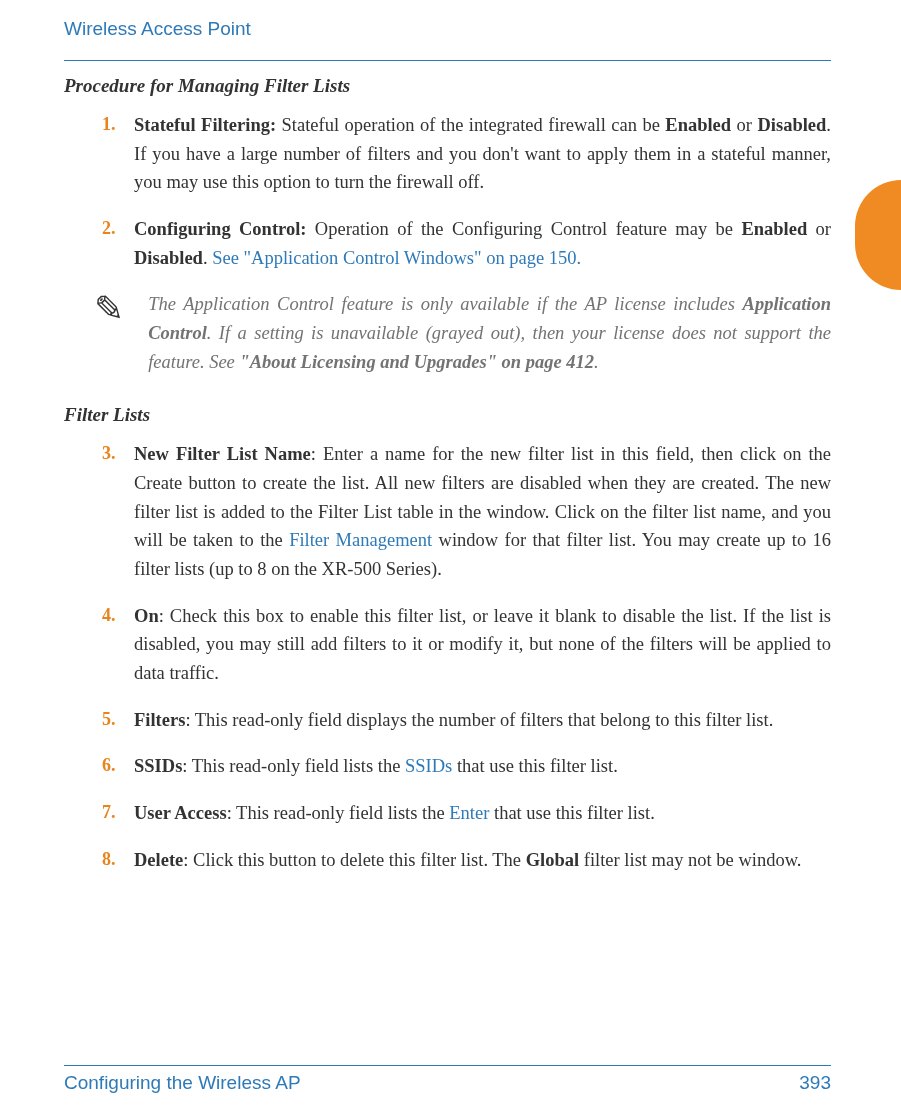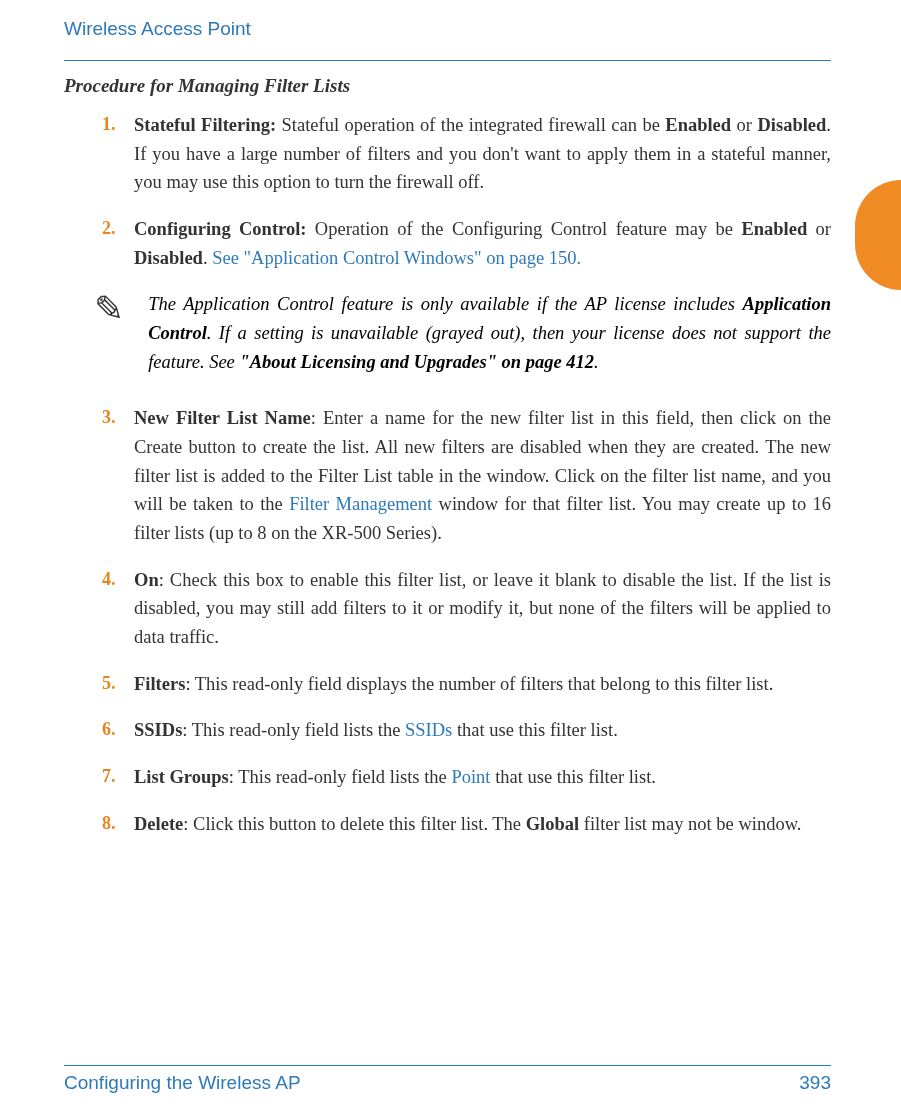--- a/index.html
+++ b/index.html
@@ -62,21 +62,21 @@
   .note-icon {
     font-size: 36px;
     color: #333;
     margin-right: 24px;
     margin-top: -2px;
     font-family: "Segoe Script", cursive;
   }
   .note-body {
     flex: 1;
     font-style: italic;
-    color: #000000;
+    color: #737373;
     font-size: 18.5px;
     line-height: 1.55;
     text-align: justify;
   }
   .note-bold { font-weight: bold; font-style: italic; }
   .tab-marker {
     position: absolute;
     right: 0;
     top: 180px;
     width: 46px;
@@ -130,20 +130,21 @@
 
   </div>
 
   <div class="note">
     <div class="note-icon">✎</div>
     <div class="note-body">
       <span>The Application Control feature is only available if the AP license includes </span><span class="note-bold">Application Control</span><span>. If a setting is unavailable (grayed out), then your license does not support the feature. See </span><span class="note-bold">"About Licensing and Upgrades" on page 412</span><span>.</span>
     </div>
   </div>
 
+  <div class="section-heading">Filter Lists</div>
 
   <div class="list">
 
     <div class="list-item">
       <div class="num">3.</div>
       <div class="body">
         <span class="bold">New Filter List Name</span><span>: Enter a name for the new filter list in this field, then click on the Create button to create the list. All new filters are disabled when they are created. The new filter list is added to the Filter List table in the window. Click on the filter list name, and you will be taken to the </span><span class="link">Filter Management</span><span> window for that filter list. You may create up to 16 filter lists (up to 8 on the XR-500 Series).</span>
       </div>
     </div>
 
@@ -164,21 +165,21 @@
     <div class="list-item">
       <div class="num">6.</div>
       <div class="body">
         <span class="bold">SSIDs</span><span>: This read-only field lists the </span><span class="link">SSIDs</span><span> that use this filter list.</span>
       </div>
     </div>
 
     <div class="list-item">
       <div class="num">7.</div>
       <div class="body">
-        <span class="bold">List Groups</span><span>: This read-only field lists the </span><span class="link">Point</span><span> that use this filter list.</span>
+        <span class="bold">User Access</span><span>: This read-only field lists the </span><span class="link">Enter</span><span> that use this filter list.</span>
       </div>
     </div>
 
     <div class="list-item">
       <div class="num">8.</div>
       <div class="body">
         <span class="bold">Delete</span><span>: Click this button to delete this filter list. The </span><span class="bold">Global</span><span> filter list may not be window.</span>
       </div>
     </div>
 

